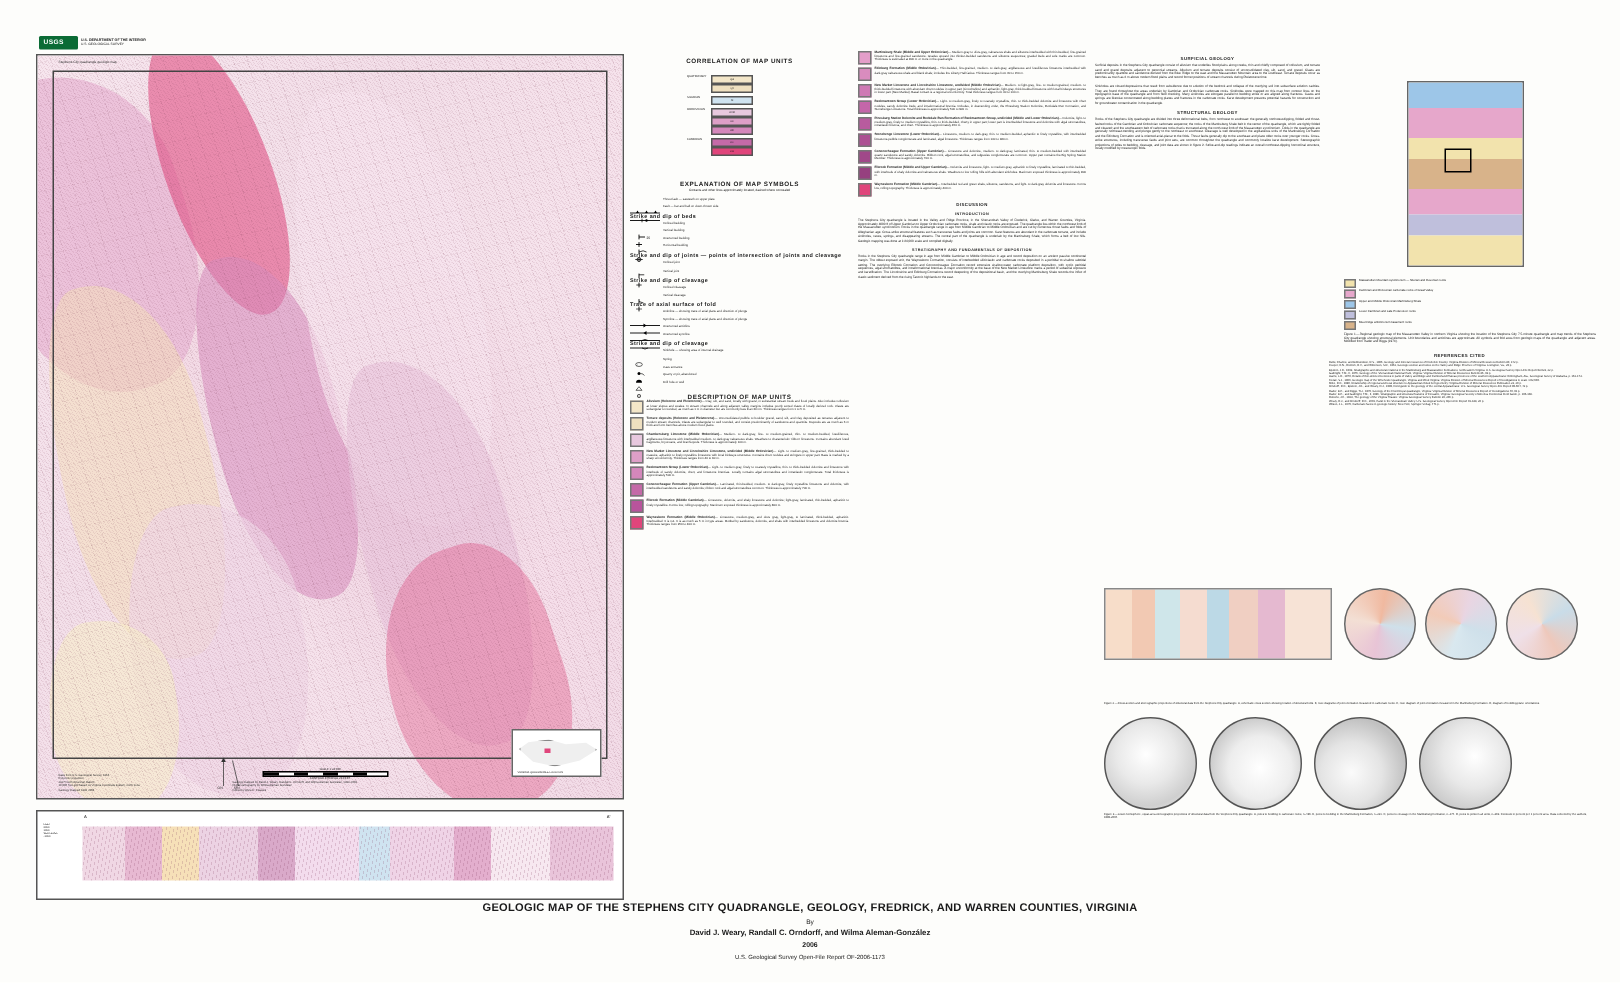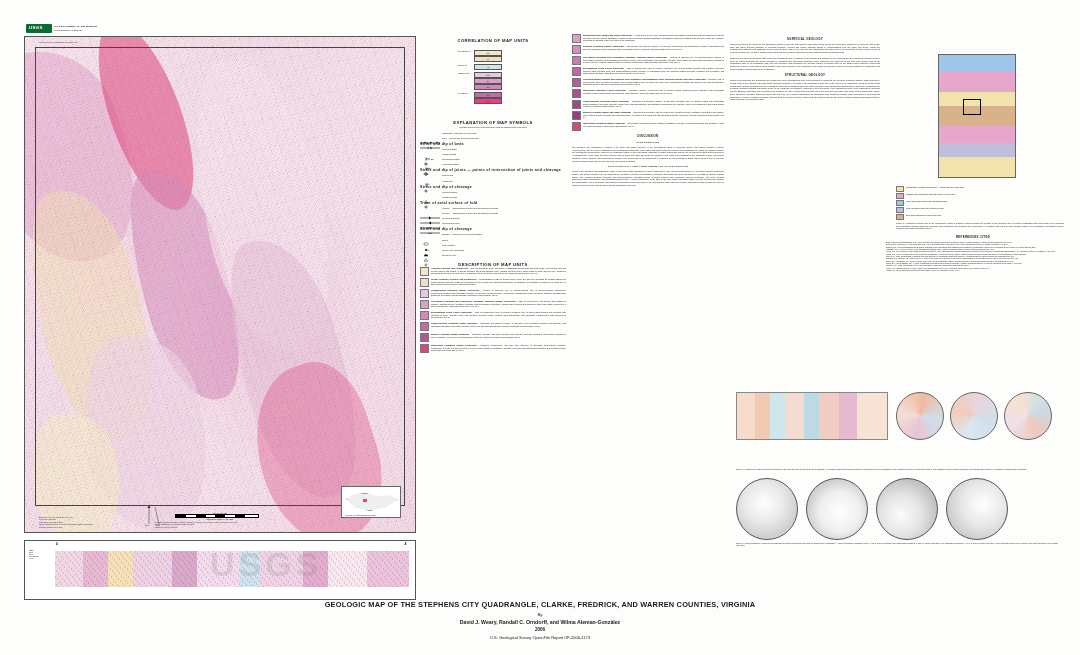--- a/index.html
+++ b/index.html
@@ -522,22 +522,21 @@
 
   <div class="fig2">
     <div class="net" style="left:0;"></div>
     <div class="net" style="left:70px;background:radial-gradient(circle at 55% 55%,#ffffff,#ededed 45%,#c8c8c8 75%,#f5f5f5);"></div>
     <div class="net" style="left:140px;background:radial-gradient(circle at 40% 60%,#fbfbfb,#e4e4e4 40%,#c0c0c0 72%,#f2f2f2);"></div>
     <div class="net" style="left:210px;background:radial-gradient(circle at 60% 42%,#ffffff,#e8e8e8 42%,#cbcbcb 74%,#f4f4f4);"></div>
     <div class="cap">Figure 3.—Lower-hemisphere, equal-area stereographic projections of structural data from the Stephens City quadrangle. A, poles to bedding in carbonate rocks, n=486. B, poles to bedding in the Martinsburg Formation, n=221. C, poles to cleavage in the Martinsburg Formation, n=174. D, poles to joints in all units, n=303. Contours in percent per 1 percent area. Data collected by the authors, 1999-2004.</div>
   </div>
 
   <div class="titleblock">
-    <div class="t-main">GEOLOGIC MAP OF THE STEPHENS CITY QUADRANGLE, CLARKE, FREDRICK, AND WARREN COUNTIES, VIRGINIA</div>
+    <div class="t-main">GEOLOGIC MAP OF THE STEPHENS CITY QUADRANGLE, GEOLOGY, FREDRICK, AND WARREN COUNTIES, VIRGINIA</div>
     <div class="t-by">By</div>
     <div class="t-auth">David J. Weary, Randall C. Orndorff, and Wilma Aleman-González</div>
     <div class="t-year">2006</div>
     <div class="t-ser">U.S. Geological Survey Open-File Report OF-2006-1173</div>
   </div>
 
-  <div class="watermark">USGS</div>
 
 </div>
 
 </body></html>

